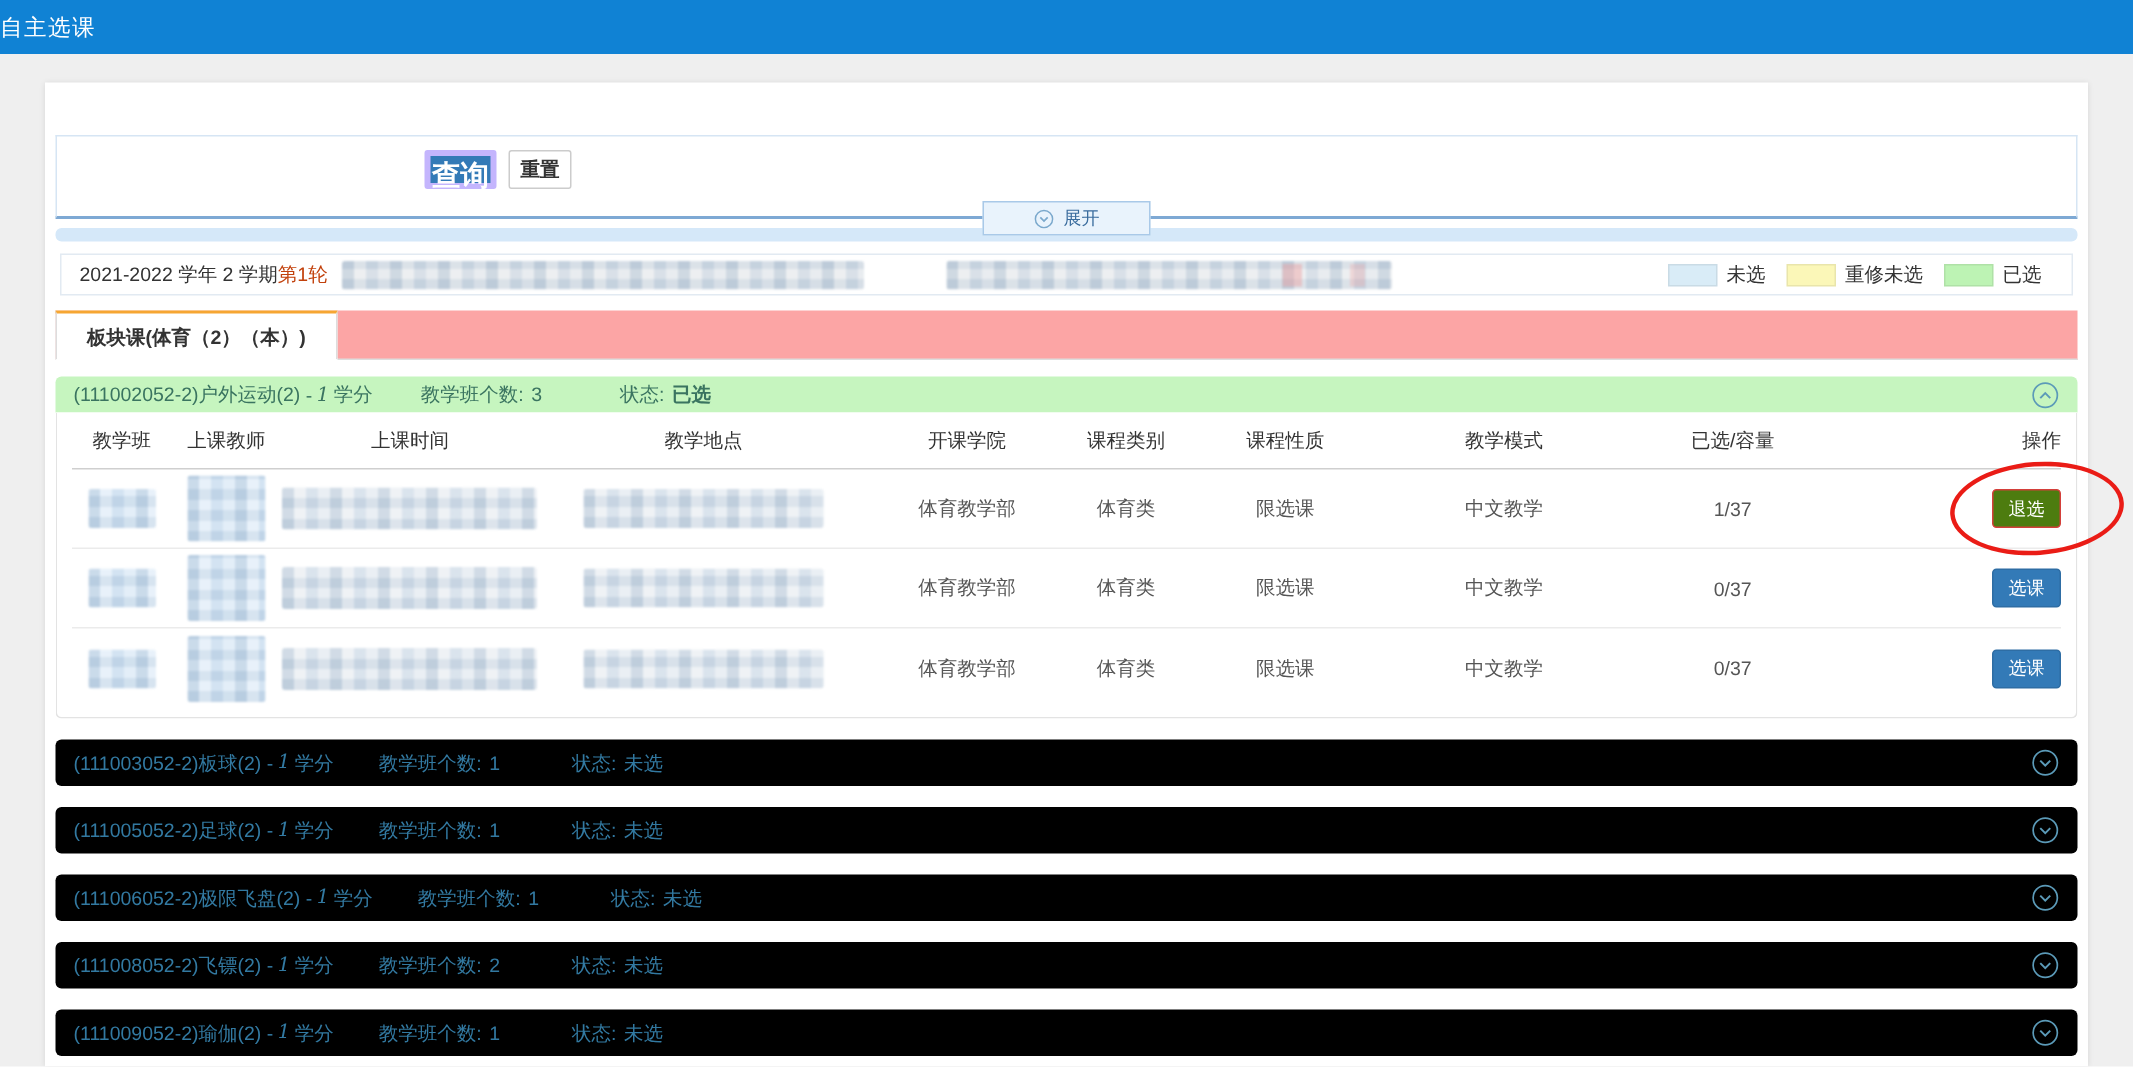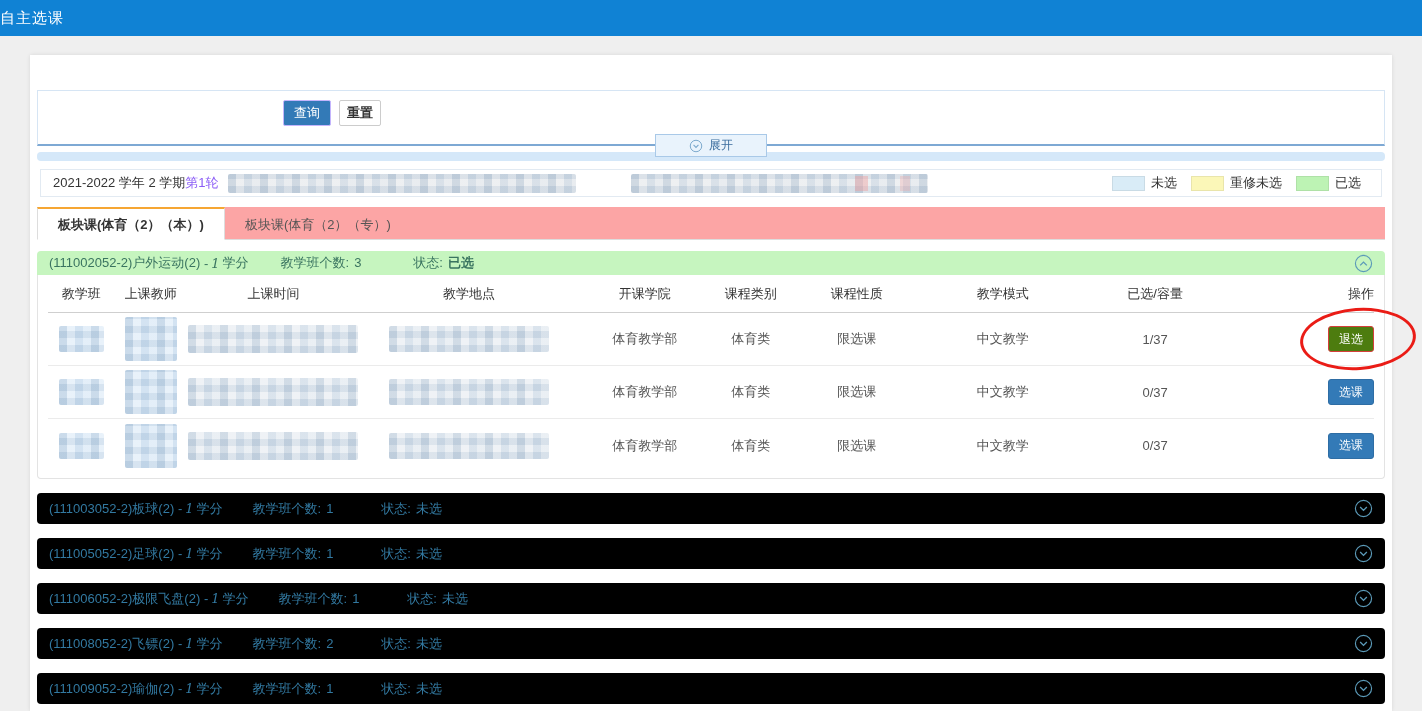--- a/index.html
+++ b/index.html
@@ -29,40 +29,40 @@
     position: relative;
   }
   .search-row { display: flex; align-items: center; gap: 8px; padding: 9px 0 18px 245px; }
   .search-input {
     width: 778px; height: 26px; border: 1px solid #ccc; border-radius: 2px;
     padding: 0 8px; font-size: 12px; color: #333; outline: none;
     font-family: "Liberation Sans", "DejaVu Sans", sans-serif;
   }
   .search-input::placeholder { color: #aaa; }
   .btn-query {
-    width: 48px; height: 26px; background: #337ab7; border: 1px solid #c4b5fd;
-    color: #fff; font-size: 13px; font-weight: normal; border-radius: 2px; cursor: pointer;
+    width: 48px; height: 26px; background: #337ab7; border: 4px solid #c4b5fd;
+    color: #fff; font-size: 19px; font-weight: bold; border-radius: 2px; cursor: pointer;
   }
   .btn-reset {
     width: 42px; height: 26px; background: #fff; border: 1px solid #ccc;
     color: #333; font-size: 13px; font-weight: bold; border-radius: 2px; cursor: pointer;
   }
   .expand-tab {
     position: absolute; left: 50%; bottom: -13px; transform: translateX(-50%);
     width: 112px; height: 23px; background: #e9f3fc; border: 1px solid #a9c9e8;
     display: flex; align-items: center; justify-content: center; gap: 6px;
     font-size: 12px; color: #3b6d9e; z-index: 2; cursor: pointer;
   }
   .hscroll-strip { margin: 6px 7px 0; height: 9px; background: #d5e8f9; border-radius: 4px; }
   
   .semester-panel {
     margin: 8px 10px 0; border: 1px solid #e2eaf2; height: 28px;
     display: flex; align-items: center; padding: 0 12px; font-size: 13px; color: #333;
   }
-  .round-red { color: #8b5cf6; }
+  .round-red { color: #c2410c; }
   .legend { margin-left: auto; display: flex; align-items: center; gap: 14px; margin-right: 8px; }
   .legend-item { display: flex; align-items: center; }
   .swatch { width: 33px; height: 15px; margin-right: 6px; border: 1px solid rgba(0,0,0,.07); }
   .sw-unselected { background: #d9ecf7; }
   .sw-retake    { background: #fbf7b8; }
   .sw-selected  { background: #bdf3b4; }
   
   .mz {
     background-color: #e2e8ee; border-radius: 2px; filter: blur(.6px);
     background-image:
@@ -178,21 +178,20 @@
       </span>
       <span class="legend-item">
         <span class="swatch sw-selected"></span>
         <span>已选</span>
       </span>
     </div>
   </div>
 
   <div class="tabbar">
     <div class="tab active">板块课(体育（2）（本）)</div>
-    <div class="tab">板块课(体育（2）（专）)</div>
   </div>
 
   <div class="course-expanded">
     <div class="green-header">
       <span>(111002052-2)户外运动(2)</span>
       <span>&nbsp;</span>
         <span>-</span>
         <i class="credit-num">1</i>
         <span>学分</span>
       <span class="hdr-classes"><span class="lbl-space">教学班个数:</span><span>3</span></span>

